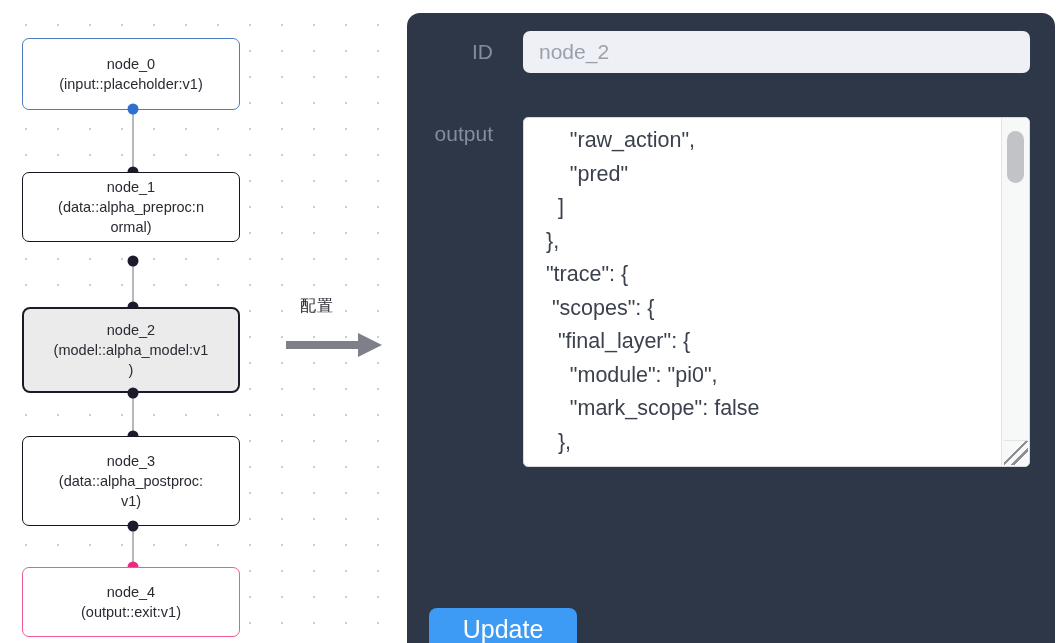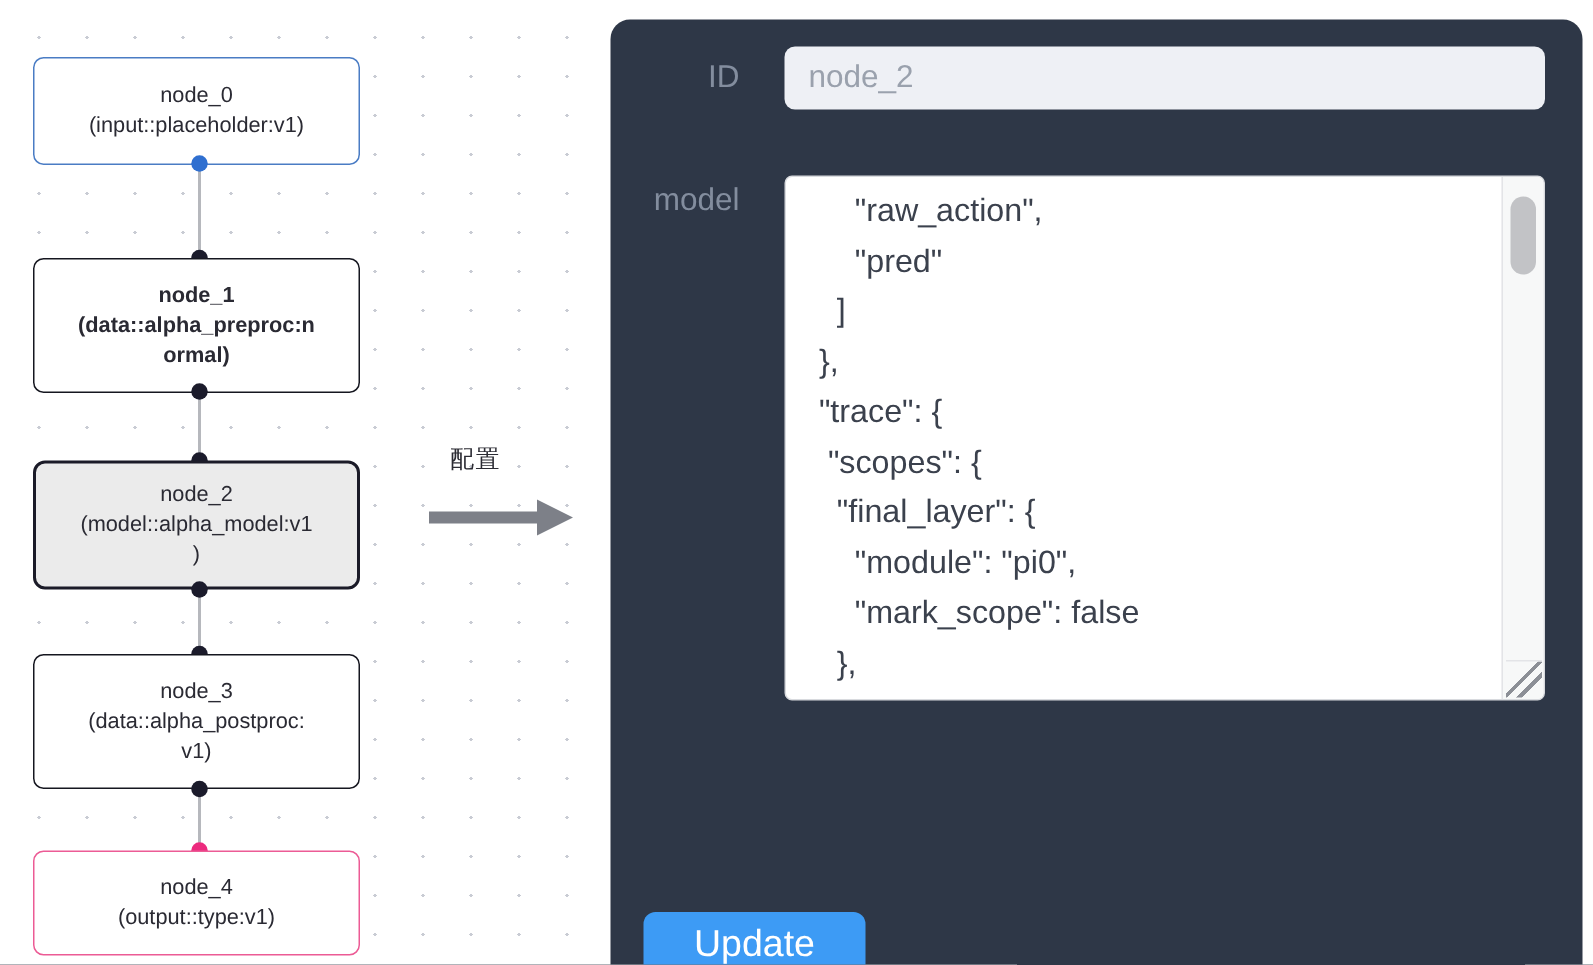--- a/index.html
+++ b/index.html
@@ -239,21 +239,21 @@
     <div class="edge-line" style="top:376px; height:45px;"></div>
     <div class="edge-line" style="top:509px; height:42px;"></div>
 
     <div class="node input-node" style="top:22px; height:72px;">
       <span class="nlabel">node_0
 (input::placeholder:v1)</span>
     </div>
     <div class="port blue" style="top:93px;"></div>
 
     <div class="port" style="top:156px;"></div>
-    <div class="node" style="top:156px; height:90px;font-weight:bold;">
+    <div class="node" style="top:156px; height:70px;">
       <span class="nlabel">node_1
 (data::alpha_preproc:n
 ormal)</span>
     </div>
     <div class="port" style="top:245px;"></div>
 
     <div class="port" style="top:291px;"></div>
     <div class="node selected" style="top:291px; height:86px;">
       <span class="nlabel">node_2
 (model::alpha_model:v1
@@ -265,21 +265,21 @@
     <div class="node" style="top:420px; height:90px;">
       <span class="nlabel">node_3
 (data::alpha_postproc:
 v1)</span>
     </div>
     <div class="port" style="top:510px;"></div>
 
     <div class="port pink" style="top:551px;"></div>
     <div class="node output-node" style="top:551px; height:70px;">
       <span class="nlabel">node_4
-(output::type:v1)</span>
+(output::exit:v1)</span>
     </div>
   </div>
 
   <div id="arrow-group">
     <div id="arrow-label">配置</div>
     <svg id="arrow-svg" width="100" height="30" viewBox="0 0 100 30">
       <path d="M0 11 L72 11 L72 3 L96 15 L72 27 L72 19 L0 19 Z" fill="#7d8088"></path>
     </svg>
   </div>
 
@@ -287,21 +287,21 @@
 
     <div class="field-row">
       <div class="field-label">ID</div>
       <input class="text-input" type="text" value="node_2" style="">
     </div>
 
     <div class="field-row">
     </div>
 
     <div class="field-row">
-      <div class="field-label top-align">model</div>
+      <div class="field-label top-align">output</div>
       <div class="config-box">
         <pre class="config-text">      "raw_action",
       "pred"
     ]
   },
   "trace": {
    "scopes": {
     "final_layer": {
       "module": "pi0",
       "mark_scope": false

